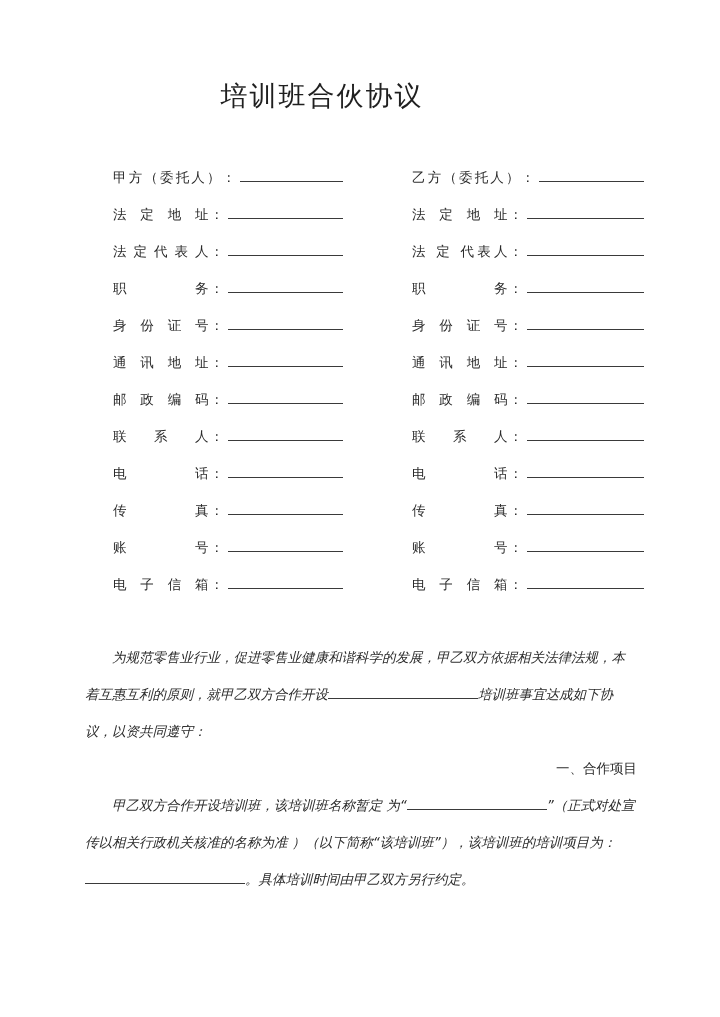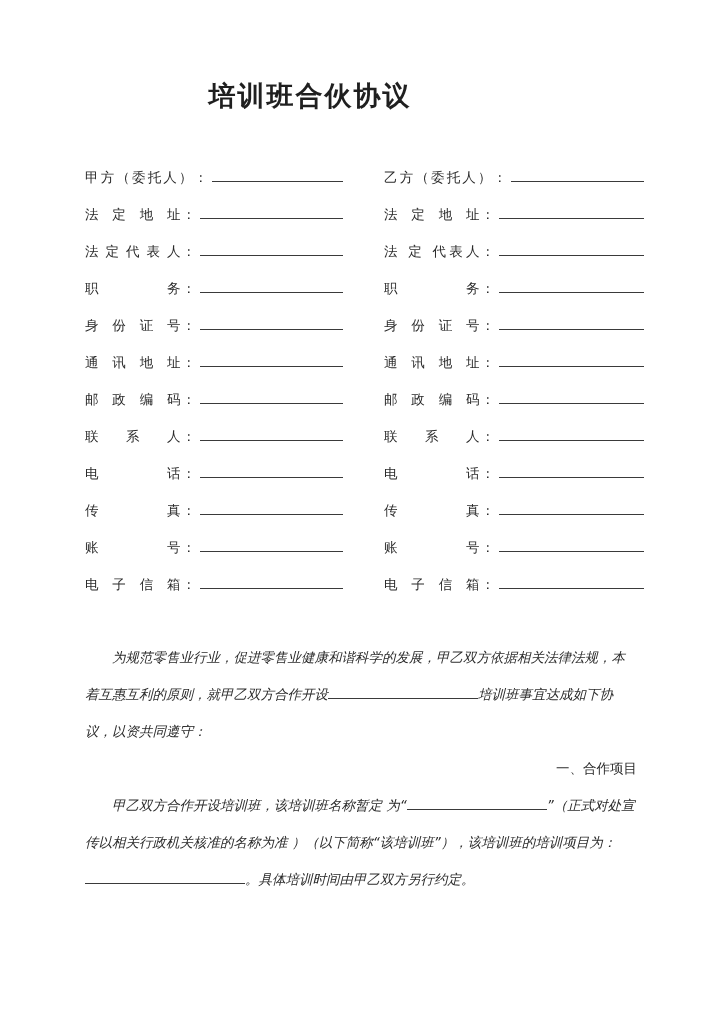--- a/index.html
+++ b/index.html
@@ -19,27 +19,27 @@
   .page {
     position: absolute;
     inset: 0;
     background: #ffffff;
   }
 
   
   .doc-title {
     position: absolute;
     top: 78px;
-    left: 0;
+    left: 12px;
     width: 620px;
     text-align: center;
     font-size: 27px;
     letter-spacing: 2px;
     color: #1f1f1f;
-    font-weight: 700;
+    font-weight: 400;
   }
 
   
   .parties {
     position: absolute;
     top: 168px;
     left: 0;
     width: 720px;
   }
   .party-row {
@@ -55,20 +55,21 @@
     white-space: nowrap;
   }
   .field.left  { left: 85px;  width: 258px; }
   .field.right { left: 384px; width: 260px; }
 
   .field-label {
     display: inline-block;
     text-align: justify;
     text-align-last: justify;
     letter-spacing: 0.5px;
+    margin-left: 28px;
   }
   .field-label.w-wide   { width: 108px; }
   .field-label.w-narrow { width: 96px;  }
   .field-colon {
     padding-right: 4px;
     padding-left: 1px;
   }
   .field-blank {
     flex: 1 1 auto;
     border-bottom: 1.3px solid #3a3a3a;

